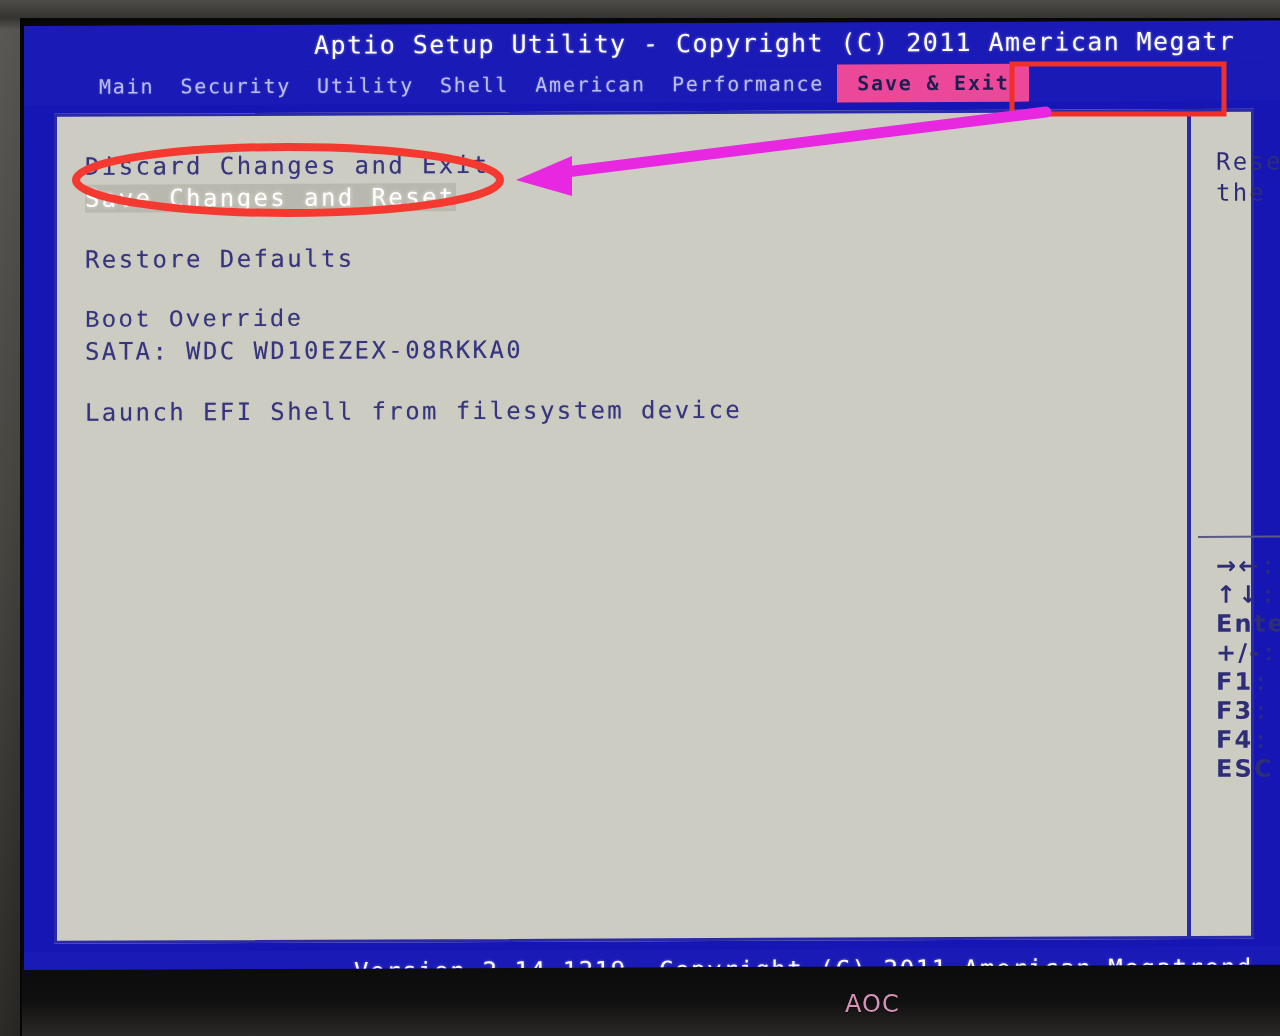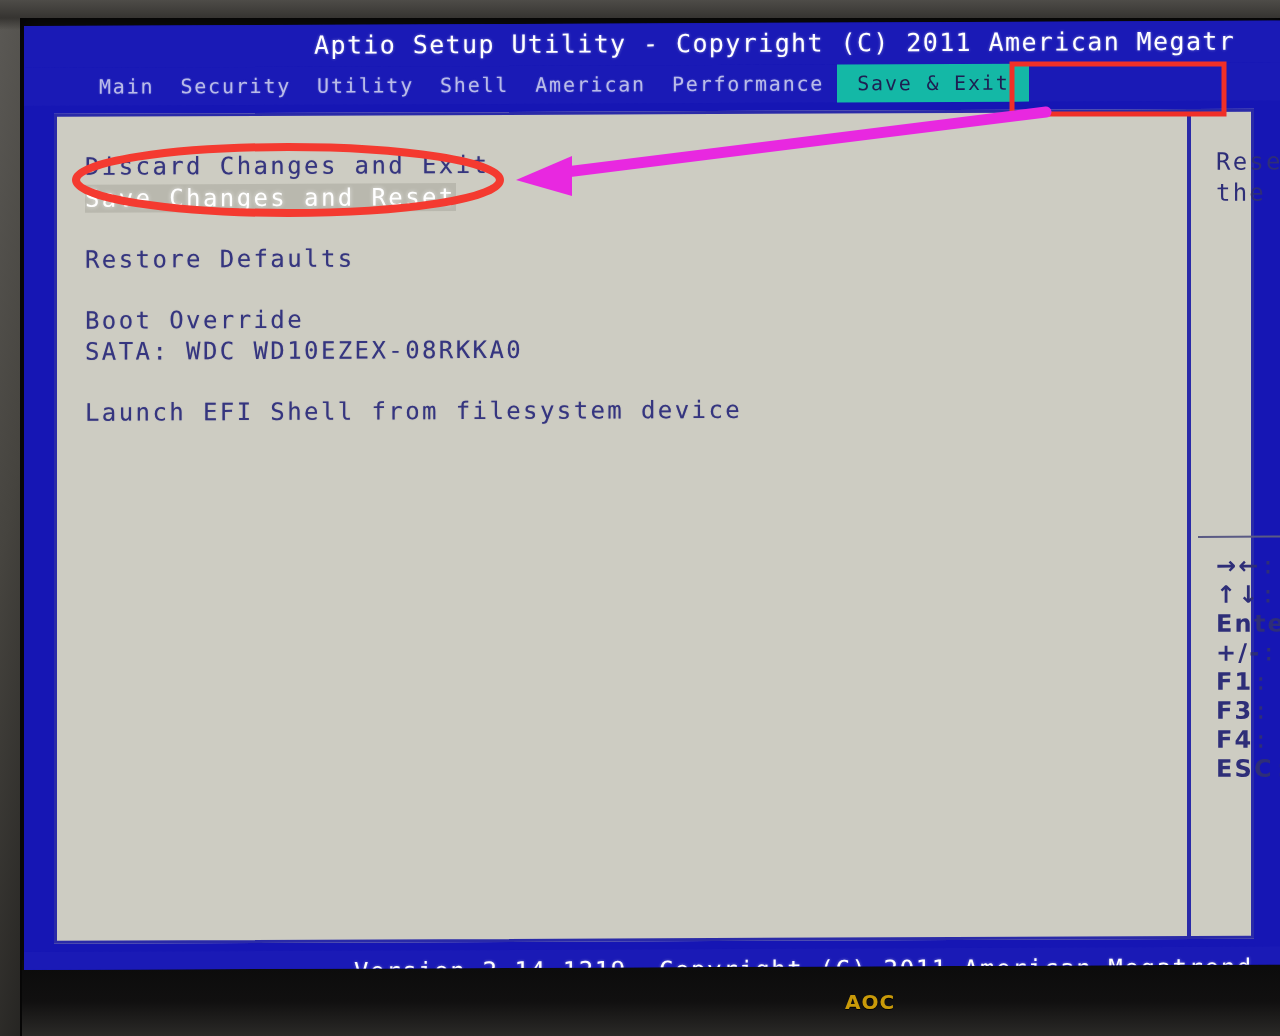--- a/index.html
+++ b/index.html
@@ -47,24 +47,24 @@
   .bezel-bottom {
     position: absolute;
     left: 22px; top: 960px;
     width: 1258px; height: 76px;
     background: linear-gradient(180deg,#0b0b0b 0%,#111010 55%,#2b2a28 100%);
   }
   .bezel-logo {
     position: absolute;
     left: 845px; top: 990px;
     font-family: "DejaVu Sans", sans-serif;
-    font-weight: 700;
-    font-size: 20px;
+    font-weight: 400;
+    font-size: 24px;
     letter-spacing: 1px;
-    color: #eab308;
+    color: #f9a8d4;
     text-shadow: 0 1px 0 #000;
     opacity: .85;
   }
 
   
   #screen {
     position: absolute;
     left: 24px; top: 26px;
     width: 1258px; height: 944px;
     background: #1616b4;
@@ -98,25 +98,26 @@
     display: inline-block;
     color: #b9bbe8;
     font-size: 20px;
     letter-spacing: 1.8px;
     line-height: 38px;
     padding: 0 13px;
     text-shadow: 0 0 2px rgba(180,185,240,.5);
   }
   .menu-item:first-child { margin-left: 62px; }
   .menu-item.active {
-    background: #14b8a6;
+    background: #ec4899;
     color: #1e1e52;
     text-shadow: none;
     padding: 0 20px;
     height: 38px;
+    font-weight: bold;
   }
 
   
   .panel {
     position: absolute;
     left: 30px; top: 88px;
     width: 1200px; height: 830px;
     background: #cdccc2;
     border: 3px solid #2a2aa8;
   }
@@ -209,21 +210,21 @@
     <div class="title-bar">Aptio Setup Utility - Copyright (C) 2011 American Megatr</div>
 
     <div class="menu-bar" id="menu-bar"><div class="menu-item">Main</div><div class="menu-item">Security</div><div class="menu-item">Utility</div><div class="menu-item">Shell</div><div class="menu-item">American</div><div class="menu-item">Performance</div><div class="menu-item active">Save &amp; Exit</div></div>
 
     <div class="panel">
 
       <div class="content-col" id="content-col">
           <div class="bios-line" style="left: 28px; top: 36px;">Discard Changes and Exit</div>
           <div class="bios-line selected" style="left: 28px; top: 68px;">Save Changes and Reset</div>
           <div class="bios-line" style="left: 28px; top: 129px;">Restore Defaults</div>
-          <div class="bios-line" style="left: 28px; top: 190px;">Boot Override</div>
+          <div class="bios-line" style="left: 28px; top: 190px; font-family: Liberation Mono, monospace;">Boot Override</div>
           <div class="bios-line" style="left: 28px; top: 221px;">SATA: WDC WD10EZEX-08RKKA0</div>
           <div class="bios-line" style="left: 28px; top: 282px;">Launch EFI Shell from filesystem device</div>
         </div>
 
       <div class="help-divider-v"></div>
       <div class="help-col" id="help-col">
           <div class="help-line" style="left: 18px; top: 36px;">Reset t</div>
           <div class="help-line" style="left: 18px; top: 67px;">the cha</div>
           <div class="help-line" style="left: 18px; top: 440px;"><span class="key-glyph">→←</span><span>: Se</span></div>
           <div class="help-line" style="left: 18px; top: 469px;"><span class="key-glyph">↑↓</span><span>: Se</span></div>

